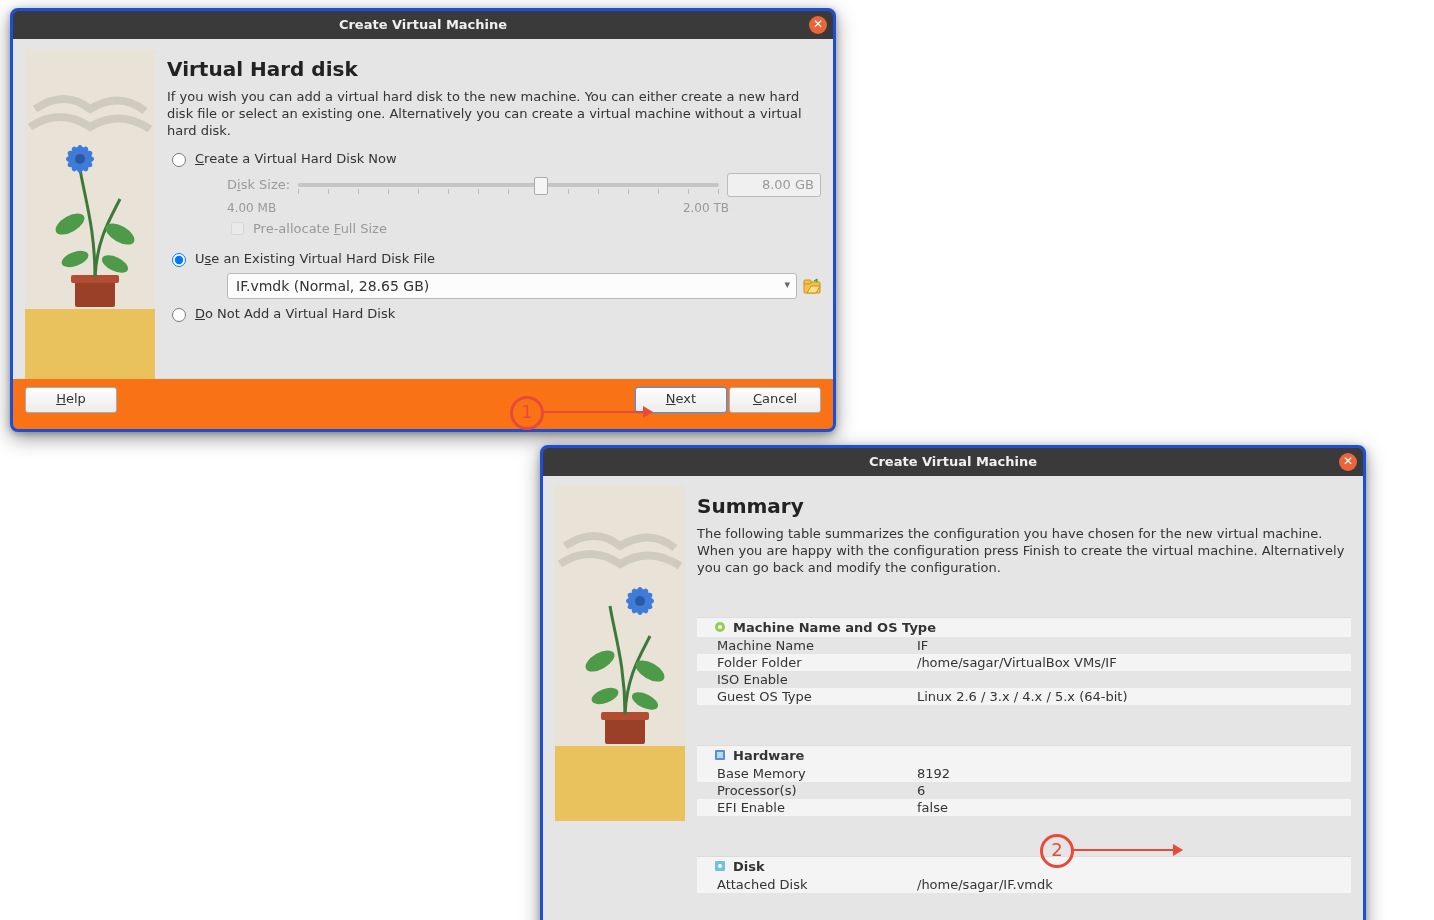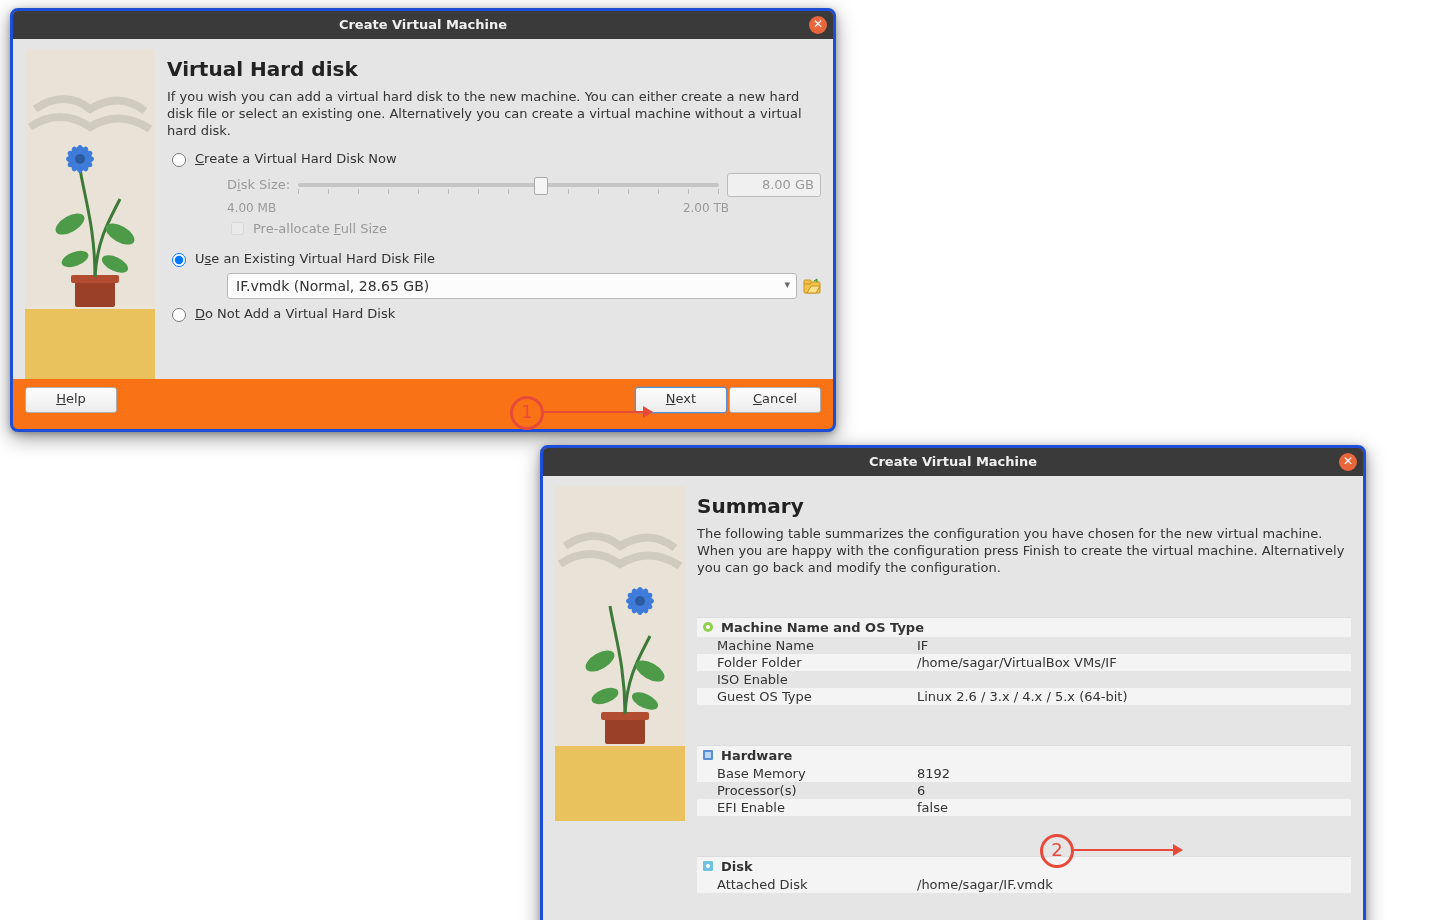--- a/index.html
+++ b/index.html
@@ -234,21 +234,21 @@
     border-bottom: 6px solid transparent;
   }
 
   
   .sect-header {
     display:flex;
     align-items:center;
     gap:6px;
     font-weight: bold;
     background: #f4f4f4;
-    padding: 2px 4px;
+    padding: 2px 16px;
     border-top: 1px solid #ddd;
     margin-top: 40px;
   }
   .kv { display:flex; padding: 1px 4px 1px 20px; font-size:13px; }
   .kv.alt { background:#f4f4f4; }
   .kv .k { width: 200px; color:#333; }
   .kv .v { flex:1; color:#333; }
   .sect-ico { width:14px; height:14px; display:inline-block; }
   .u { text-decoration: underline; }
 </style>

